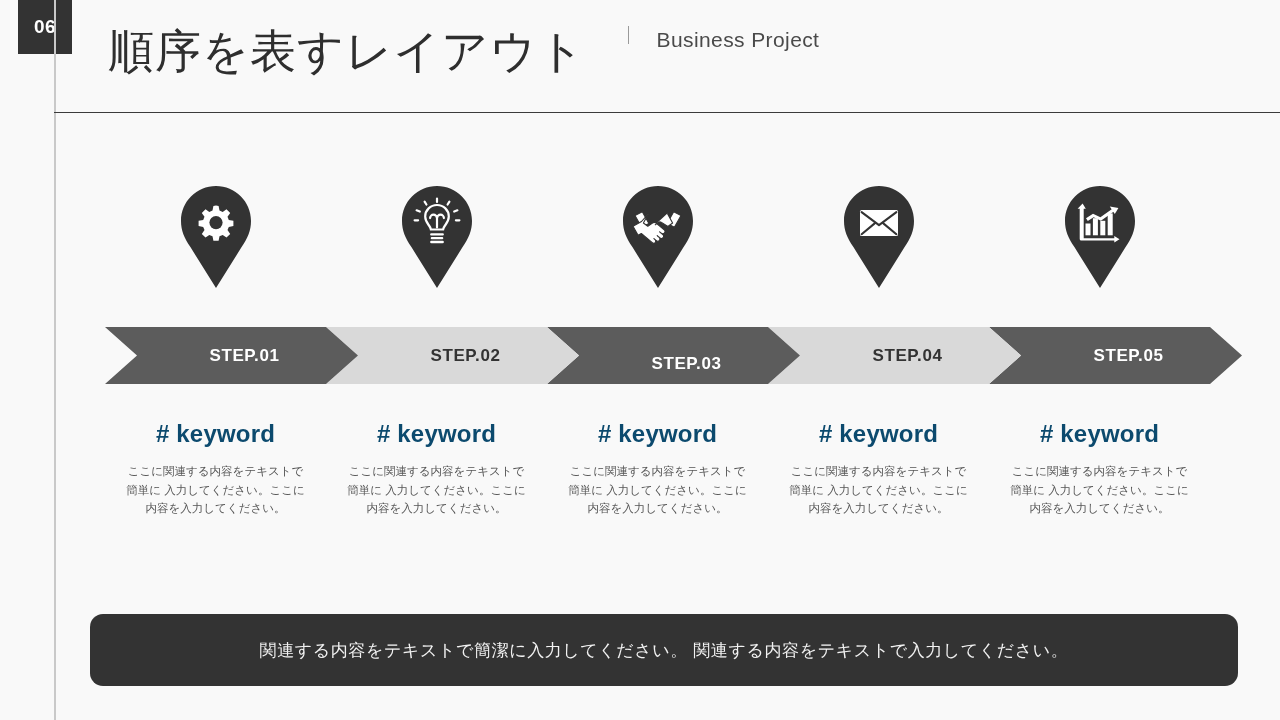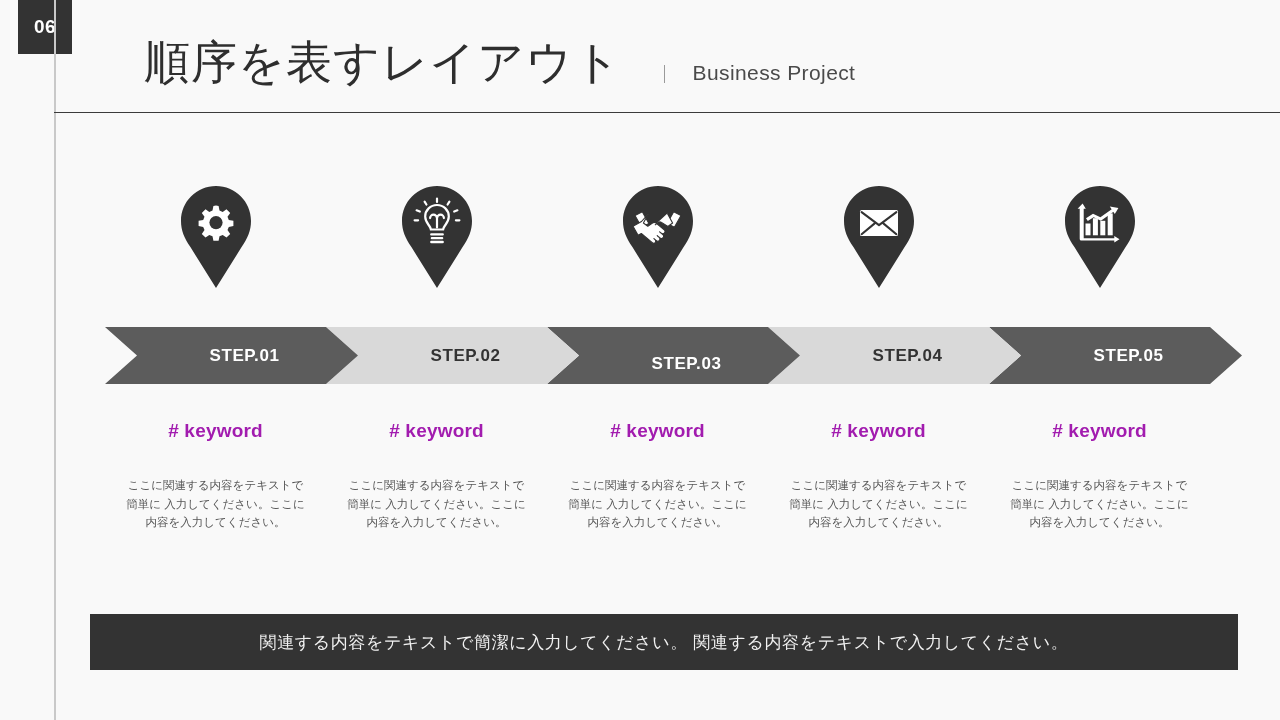--- a/index.html
+++ b/index.html
@@ -52,25 +52,24 @@
     left: 54px;
     top: 112px;
     width: 1226px;
     height: 1px;
     background: #3b3b3b;
   }
 
   .title-block {
     position: absolute;
     left: 108px;
-    top: 15px;
+    top: 28px;
     display: flex;
-    align-items: flex-end;
+    align-items: flex-start;
     height: 70px;
-    margin-left: 36px;
   }
   .slide-title {
     font-size: 46px;
     font-weight: 400;
     color: #2e2e2e;
     letter-spacing: 1px;
     line-height: 1;
     white-space: nowrap;
   }
   .title-sep {
@@ -142,45 +141,46 @@
     width: 1105px;
     height: 120px;
   }
   .col {
     position: absolute;
     top: 0;
     width: 221px;
     text-align: center;
   }
   .kw {
-    font-size: 19px;
+    font-size: 24px;
     font-weight: 700;
-    color: #a21caf;
-    margin: 0 0 34px 0;
+    color: #0c4a6e;
+    margin: 0 0 14px 0;
     letter-spacing: 0.2px;
   }
   .desc {
     font-size: 11.5px;
     color: #555555;
     line-height: 1.62;
     margin: 12px;
     padding: 0 6px;
   }
 
   
   .banner {
     position: absolute;
     left: 90px;
     top: 614px;
     width: 1148px;
-    height: 56px;
+    height: 72px;
     background: #333333;
     display: flex;
     align-items: center;
     justify-content: center;
+    border-radius: 13px;
   }
   .banner-text {
     color: #f2f2f2;
     font-size: 17px;
     letter-spacing: 0.6px;
     white-space: nowrap;
   }
 </style>
 </head>
 <body>

